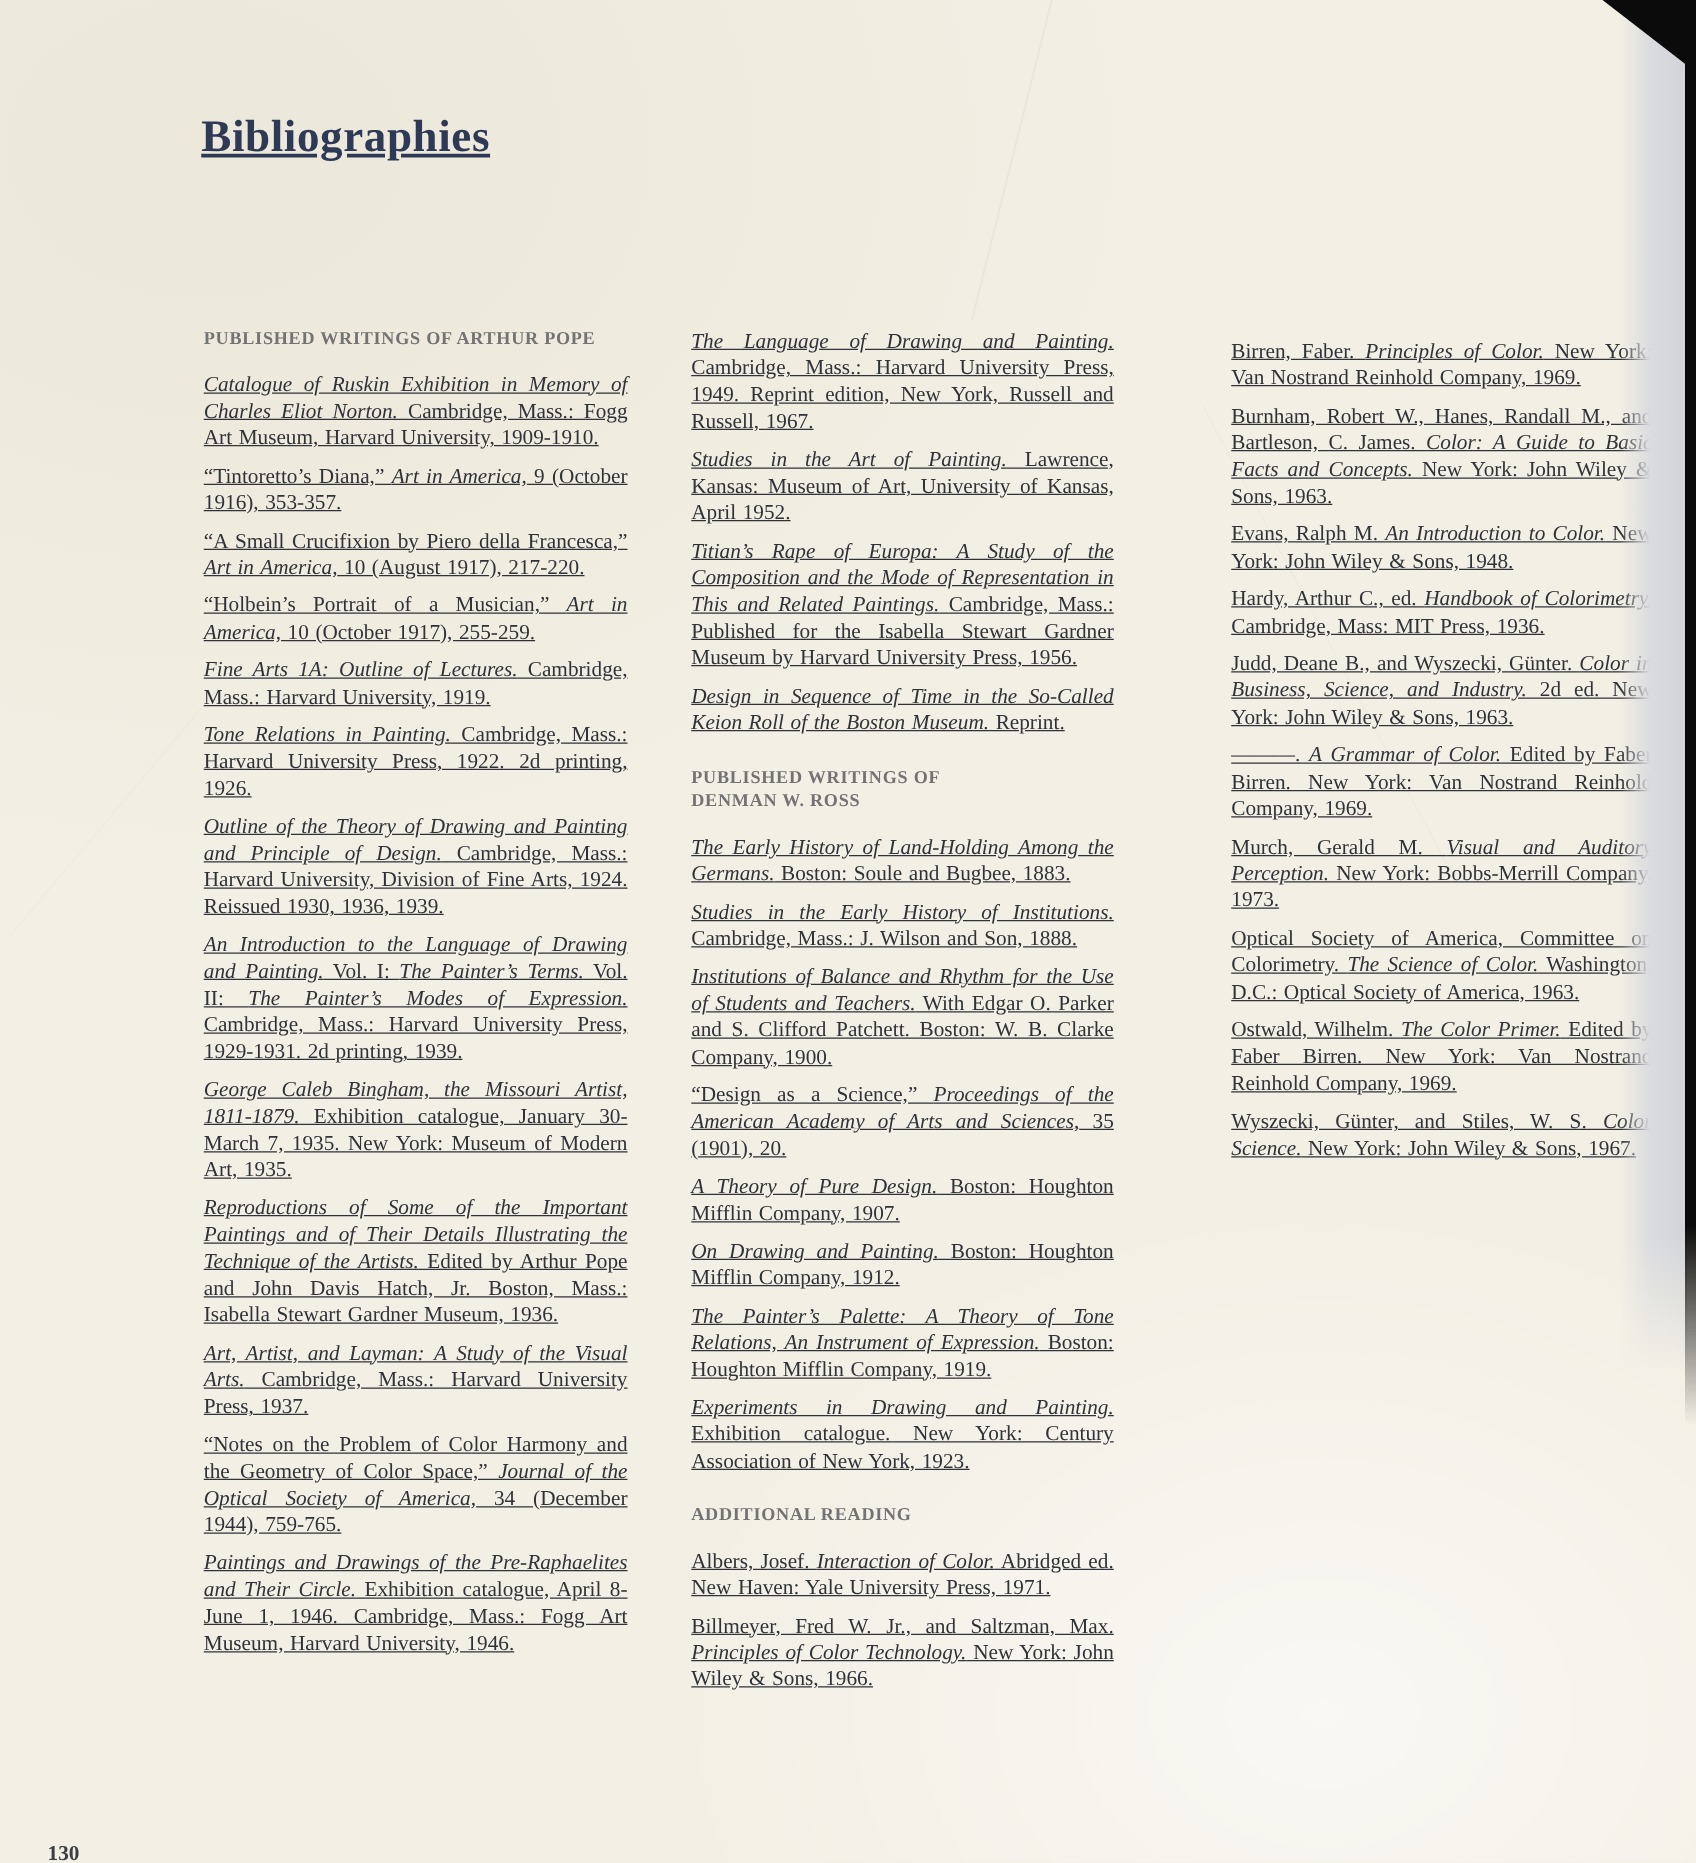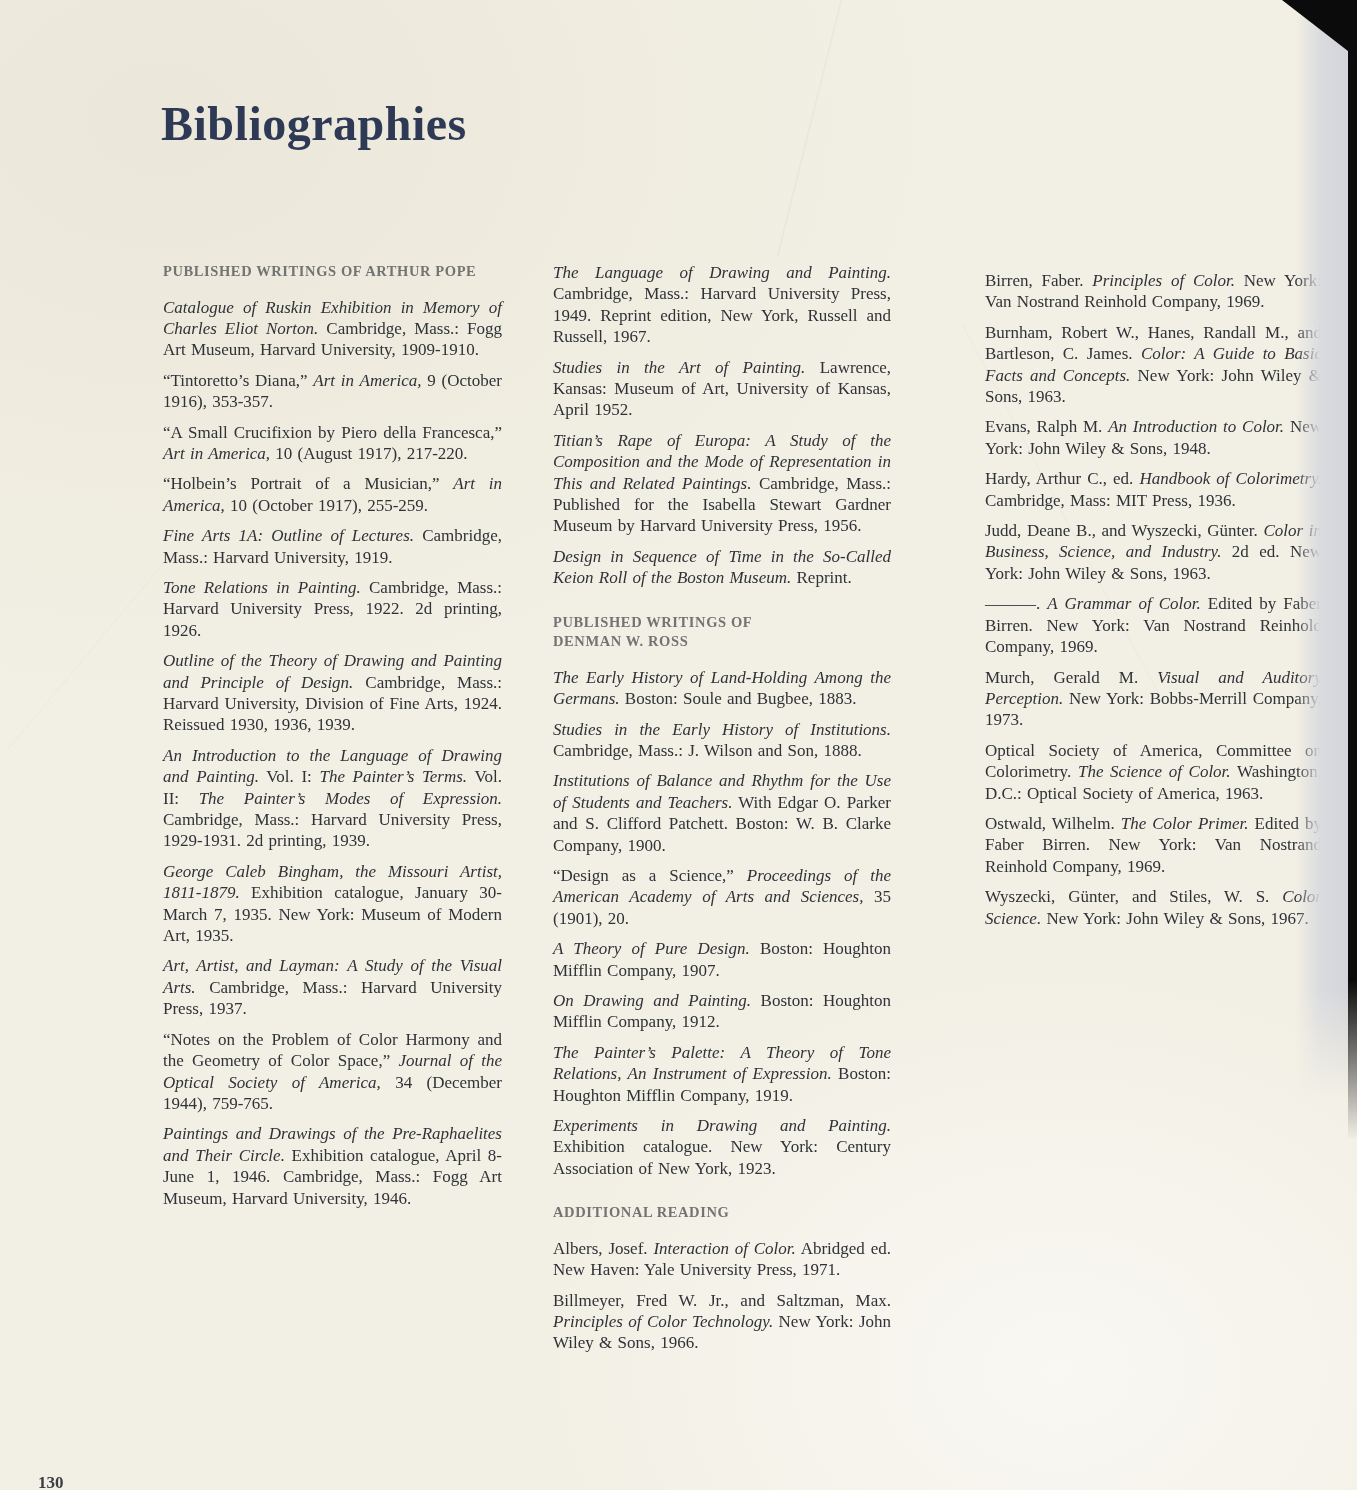--- a/index.html
+++ b/index.html
@@ -19,24 +19,25 @@
     background: linear-gradient(to right, rgba(0,0,0,0) 0%, rgba(0,0,0,0.035) 50%, rgba(0,0,0,0) 100%);
     pointer-events: none;
   }
   .crease.c1 { left: 810px; top: -20px; width: 3px; height: 280px; transform: rotate(14deg); }
   .crease.c2 { left: 1060px; top: 300px; width: 2px; height: 420px; transform: rotate(-28deg); opacity:.7; }
   .crease.c3 { left: 90px; top: 520px; width: 2px; height: 260px; transform: rotate(40deg); opacity:.6; }
 
   .page-title {
     position: absolute;
     left: 161px; top: 66px;
-    font-size: 48px;
+    font-size: 36px;
     line-height: 1.1;
     letter-spacing: 0.5px;
     color: #2e3a55;
+    text-decoration: underline;
   }
 
   .col {
     position: absolute;
     font-size: 17px;
     line-height: 21.4px;
   }
   .col-1 { left: 163px; top: 262px; width: 339px; }
   .col-2 { left: 553px; top: 262px; width: 338px; }
   .col-3 { left: 942px; top: 270px; width: 337px; margin-left: 43px; }
@@ -50,20 +51,21 @@
     line-height: 19.5px;
     color: #737373;
     margin-bottom: 15px;
   }
 
   .entry {
     margin: 0 0 9px 0;
     text-align: justify;
     text-align-last: left;
     word-spacing: 1px;
+    text-decoration: underline;
   }
   .entry i { font-style: italic; }
 
   .page-number {
     position: absolute;
     left: 38px; top: 1473px;
     font-size: 17px;
     font-weight: 700;
     color: #3a3d42;
   }
@@ -109,20 +111,21 @@
       </div>
       <p class="entry"><i>Catalogue of Ruskin Exhibition in Memory of Charles Eliot Norton.</i><span> Cambridge, Mass.: Fogg Art Museum, Harvard University, 1909-1910.</span></p>
       <p class="entry"><span>“Tintoretto’s Diana,” </span><i>Art in America,</i><span> 9 (October 1916), 353-357.</span></p>
       <p class="entry"><span>“A Small Crucifixion by Piero della Francesca,” </span><i>Art in America,</i><span> 10 (August 1917), 217-220.</span></p>
       <p class="entry"><span>“Holbein’s Portrait of a Musician,” </span><i>Art in America,</i><span> 10 (October 1917), 255-259.</span></p>
       <p class="entry"><i>Fine Arts 1A: Outline of Lectures.</i><span> Cambridge, Mass.: Harvard University, 1919.</span></p>
       <p class="entry"><i>Tone Relations in Painting.</i><span> Cambridge, Mass.: Harvard University Press, 1922. 2d printing, 1926.</span></p>
       <p class="entry"><i>Outline of the Theory of Drawing and Painting and Principle of Design.</i><span> Cambridge, Mass.: Harvard University, Division of Fine Arts, 1924. Reissued 1930, 1936, 1939.</span></p>
       <p class="entry"><i>An Introduction to the Language of Drawing and Painting.</i><span> Vol. I: </span><i>The Painter’s Terms.</i><span> Vol. II: </span><i>The Painter’s Modes of Expression.</i><span> Cambridge, Mass.: Harvard University Press, 1929-1931. 2d printing, 1939.</span></p>
       <p class="entry"><i>George Caleb Bingham, the Missouri Artist, 1811-1879.</i><span> Exhibition catalogue, January 30-March 7, 1935. New York: Museum of Modern Art, 1935.</span></p>
+      <p class="entry"><i>Reproductions of Some of the Important Paintings and of Their Details Illustrating the Technique of the Artists.</i><span> Edited by Arthur Pope and John Davis Hatch, Jr. Boston, Mass.: Isabella Stewart Gardner Museum, 1936.</span></p>
       <p class="entry"><i>Art, Artist, and Layman: A Study of the Visual Arts.</i><span> Cambridge, Mass.: Harvard University Press, 1937.</span></p>
       <p class="entry"><span>“Notes on the Problem of Color Harmony and the Geometry of Color Space,” </span><i>Journal of the Optical Society of America,</i><span> 34 (December 1944), 759-765.</span></p>
       <p class="entry"><i>Paintings and Drawings of the Pre-Raphaelites and Their Circle.</i><span> Exhibition catalogue, April 8-June 1, 1946. Cambridge, Mass.: Fogg Art Museum, Harvard University, 1946.</span></p>
     </div>
   </div>
 <div class="col col-2">
     <div class="section">
       <p class="entry"><i>The Language of Drawing and Painting.</i><span> Cambridge, Mass.: Harvard University Press, 1949. Reprint edition, New York, Russell and Russell, 1967.</span></p>
       <p class="entry"><i>Studies in the Art of Painting.</i><span> Lawrence, Kansas: Museum of Art, University of Kansas, April 1952.</span></p>
       <p class="entry"><i>Titian’s Rape of Europa: A Study of the Composition and the Mode of Representation in This and Related Paintings.</i><span> Cambridge, Mass.: Published for the Isabella Stewart Gardner Museum by Harvard University Press, 1956.</span></p>

